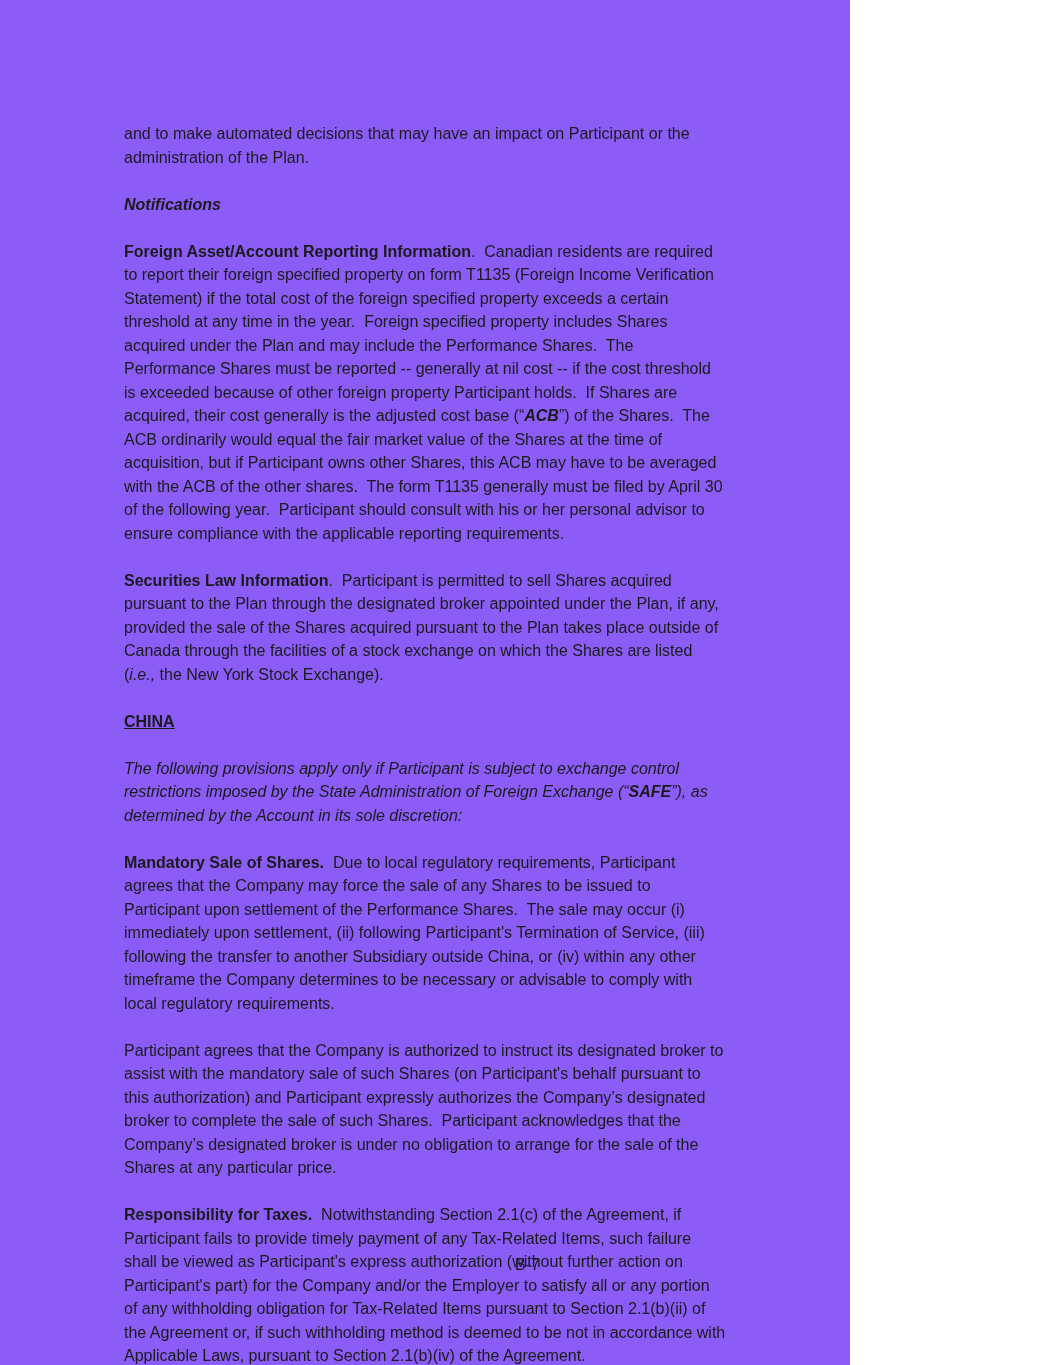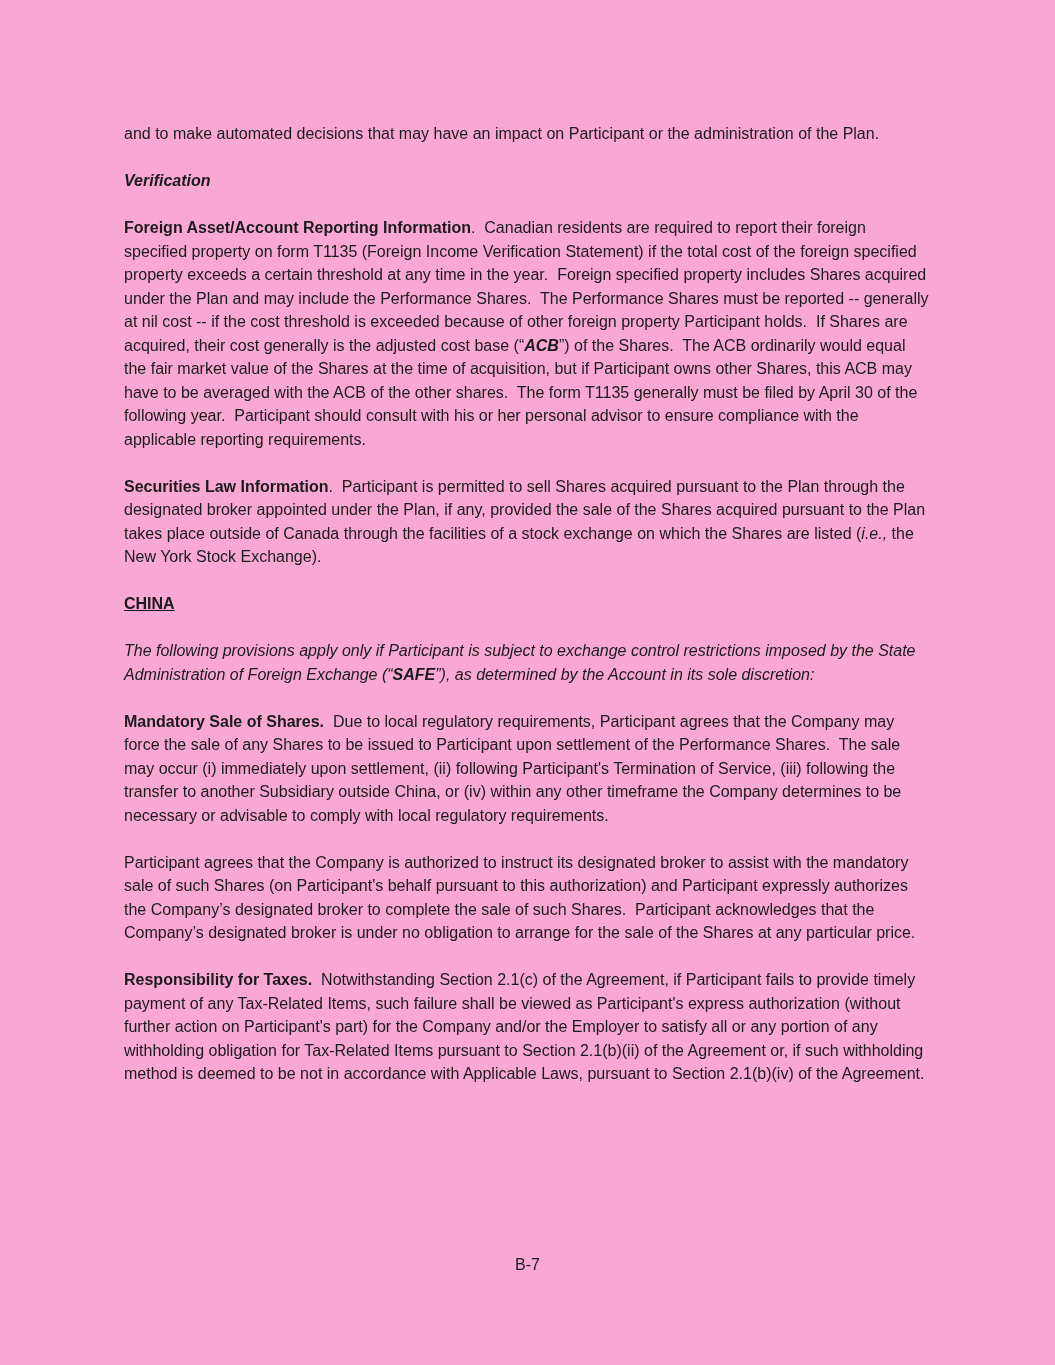--- a/index.html
+++ b/index.html
@@ -2,23 +2,23 @@
 <html><head>
 <meta charset="utf-8">
 <style>
   html, body {
     margin: 0;
     padding: 0;
     background: #ffffff;
   }
   .page {
     position: relative;
-    width: 1055px;
+    width: 850px;
     height: 1365px;
-    background: #f9a8d4;
+    background: #8b5cf6;
     box-sizing: border-box;
     padding: 122px 124px 18px 124px;
     font-family: "Liberation Sans", sans-serif;
     font-size: 16px;
     line-height: 23.5px;
     color: #1b1b1b;
     overflow: hidden;
   }
   .para {
     margin: 0 0 23.5px 0;
@@ -41,21 +41,21 @@
     color: #1b1b1b;
   }
 </style>
 </head>
 <body>
 
 <div class="page">
 
   <p class="para"><span>and to make automated decisions that may have an impact on Participant or the administration of the Plan.</span></p>
 
-  <p class="para heading-bi"><span>Verification</span></p>
+  <p class="para heading-bi"><span>Notifications</span></p>
 
   <p class="para"><span class="lead-bold">Foreign Asset/Account Reporting Information</span><span>.  Canadian residents are required to report their foreign specified property on form T1135 (Foreign Income Verification Statement) if the total cost of the foreign specified property exceeds a certain threshold at any time in the year.  Foreign specified property includes Shares acquired under the Plan and may include the Performance Shares.  The Performance Shares must be reported -- generally at nil cost -- if the cost threshold is exceeded because of other foreign property Participant holds.  If Shares are acquired, their cost generally is the adjusted cost base (“</span><span class="bold-italic">ACB</span><span>”) of the Shares.  The ACB ordinarily would equal the fair market value of the Shares at the time of acquisition, but if Participant owns other Shares, this ACB may have to be averaged with the ACB of the other shares.  The form T1135 generally must be filed by April 30 of the following year.  Participant should consult with his or her personal advisor to ensure compliance with the applicable reporting requirements.</span></p>
 
   <p class="para"><span class="lead-bold">Securities Law Information</span><span>.  Participant is permitted to sell Shares acquired pursuant to the Plan through the designated broker appointed under the Plan, if any, provided the sale of the Shares acquired pursuant to the Plan takes place outside of Canada through the facilities of a stock exchange on which the Shares are listed (</span><span class="italic">i.e.,</span><span> the New York Stock Exchange).</span></p>
 
   <p class="para heading-underline"><span>CHINA</span></p>
 
   <p class="para para-italic"><span>The following provisions apply only if Participant is subject to exchange control restrictions imposed by the State Administration of Foreign Exchange (“</span><span class="lead-bold">SAFE</span><span>”), as determined by the Account in its sole discretion:</span></p>
 
 

